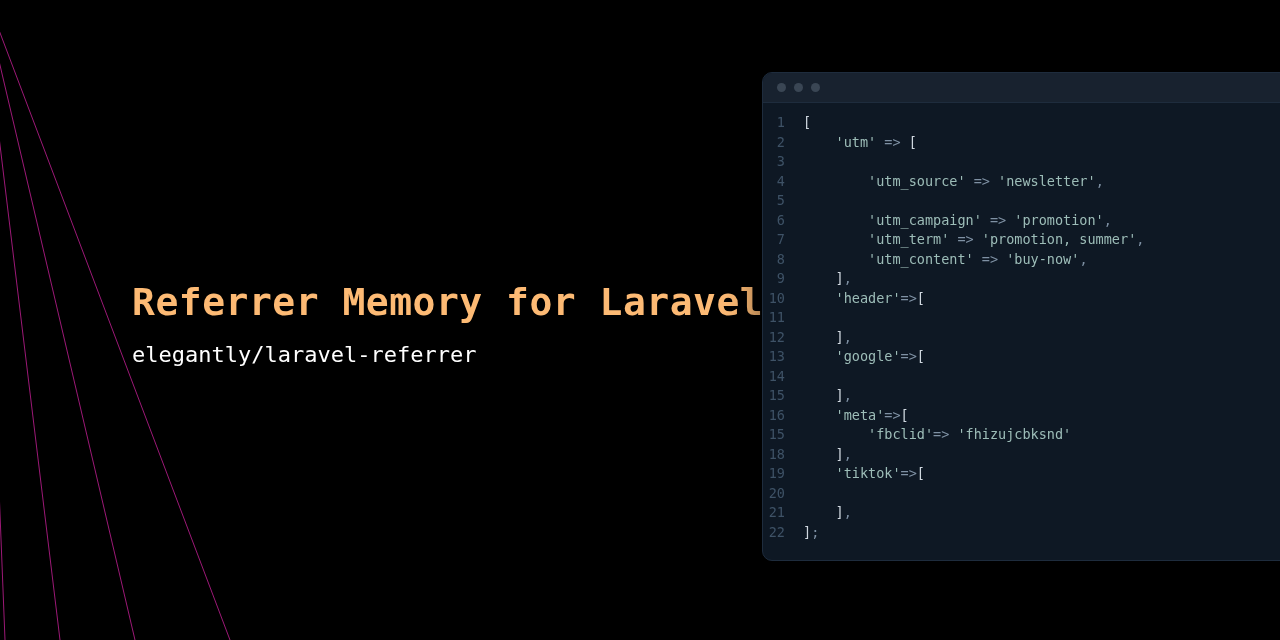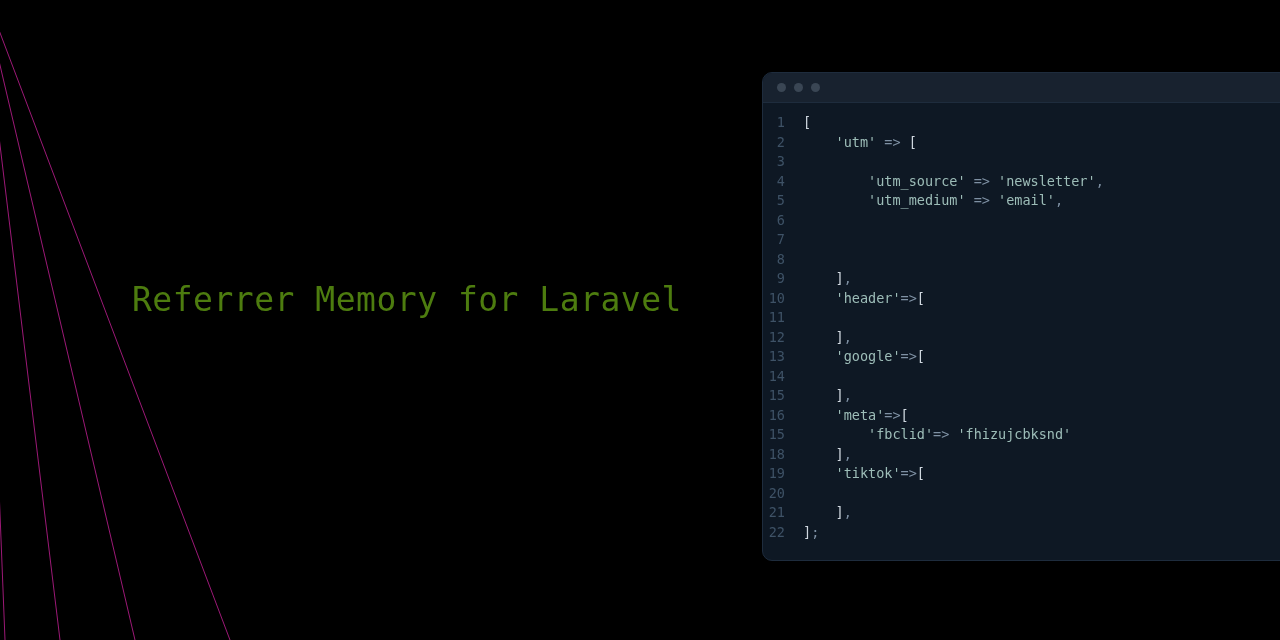--- a/index.html
+++ b/index.html
@@ -17,23 +17,23 @@
       width: 100%; height: 100%;
       pointer-events: none;
     }
     .text-block {
       position: absolute;
       left: 132px;
       top: 280px;
     }
     .title {
       font-family: ui-monospace, 'SF Mono', Menlo, Monaco, Consolas, monospace;
-      font-size: 33px;
-      font-weight: 400;
-      color: #4d7c0f;
+      font-size: 38px;
+      font-weight: 700;
+      color: #fdba74;
       letter-spacing: 0.5px;
     }
     .subtitle {
       font-family: ui-monospace, 'SF Mono', Menlo, Monaco, Consolas, monospace;
       font-size: 22px;
       color: #fff;
       margin-top: 18px;
       font-weight: 400;
     }
     .code-window {
@@ -95,37 +95,38 @@
     <line x1="-20" y1="-20" x2="135" y2="640"></line>
     <line x1="-20" y1="-20" x2="60" y2="640"></line>
     <line x1="-20" y1="10" x2="5" y2="640"></line>
     <line x1="-20" y1="80" x2="-15" y2="640"></line>
     <line x1="-40" y1="180" x2="-15" y2="640"></line>
   </g>
 </svg>
 
 <div class="text-block">
   <div class="title">Referrer Memory for Laravel</div>
+  <div class="subtitle">elegantly/laravel-referrer</div>
 </div>
 
 <div class="code-window">
   <div class="titlebar">
     <div class="dot"></div>
     <div class="dot"></div>
     <div class="dot"></div>
   </div>
   <div class="code-area" id="code-area">
       <div class="line"><span class="ln">1</span><span class="code"><span class="bracket">[</span></span></div>
       <div class="line"><span class="ln">2</span><span class="code">    <span class="str">'utm'</span><span class="arrow"> =&gt; </span><span class="bracket">[</span></span></div>
       <div class="line"><span class="ln">3</span></div>
       <div class="line"><span class="ln">4</span><span class="code">        <span class="str">'utm_source'</span><span class="arrow"> =&gt; </span><span class="str">'newsletter'</span><span class="punc">,</span></span></div>
-      <div class="line"><span class="ln">5</span><span class="code">        <span class="str">'utm_medium'</span><span class="arrow"> =&gt; </span><span class="str">'email'</span><span class="punc">,</span></span></div>
-      <div class="line"><span class="ln">6</span></div>
-      <div class="line"><span class="ln">7</span></div>
-      <div class="line"><span class="ln">8</span></div>
+      <div class="line"><span class="ln">5</span></div>
+      <div class="line"><span class="ln">6</span><span class="code">        <span class="str">'utm_campaign'</span><span class="arrow"> =&gt; </span><span class="str">'promotion'</span><span class="punc">,</span></span></div>
+      <div class="line"><span class="ln">7</span><span class="code">        <span class="str">'utm_term'</span><span class="arrow"> =&gt; </span><span class="str">'promotion, summer'</span><span class="punc">,</span></span></div>
+      <div class="line"><span class="ln">8</span><span class="code">        <span class="str">'utm_content'</span><span class="arrow"> =&gt; </span><span class="str">'buy-now'</span><span class="punc">,</span></span></div>
       <div class="line"><span class="ln">9</span><span class="code">    <span class="bracket">]</span><span class="punc">,</span></span></div>
       <div class="line"><span class="ln">10</span><span class="code">    <span class="str">'header'</span><span class="arrow">=&gt;</span><span class="bracket">[</span></span></div>
       <div class="line"><span class="ln">11</span></div>
       <div class="line"><span class="ln">12</span><span class="code">    <span class="bracket">]</span><span class="punc">,</span></span></div>
       <div class="line"><span class="ln">13</span><span class="code">    <span class="str">'google'</span><span class="arrow">=&gt;</span><span class="bracket">[</span></span></div>
       <div class="line"><span class="ln">14</span></div>
       <div class="line"><span class="ln">15</span><span class="code">    <span class="bracket">]</span><span class="punc">,</span></span></div>
       <div class="line"><span class="ln">16</span><span class="code">    <span class="str">'meta'</span><span class="arrow">=&gt;</span><span class="bracket">[</span></span></div>
       <div class="line"><span class="ln">15</span><span class="code">        <span class="str">'fbclid'</span><span class="arrow">=&gt; </span><span class="str">'fhizujcbksnd'</span></span></div>
       <div class="line"><span class="ln">18</span><span class="code">    <span class="bracket">]</span><span class="punc">,</span></span></div>

